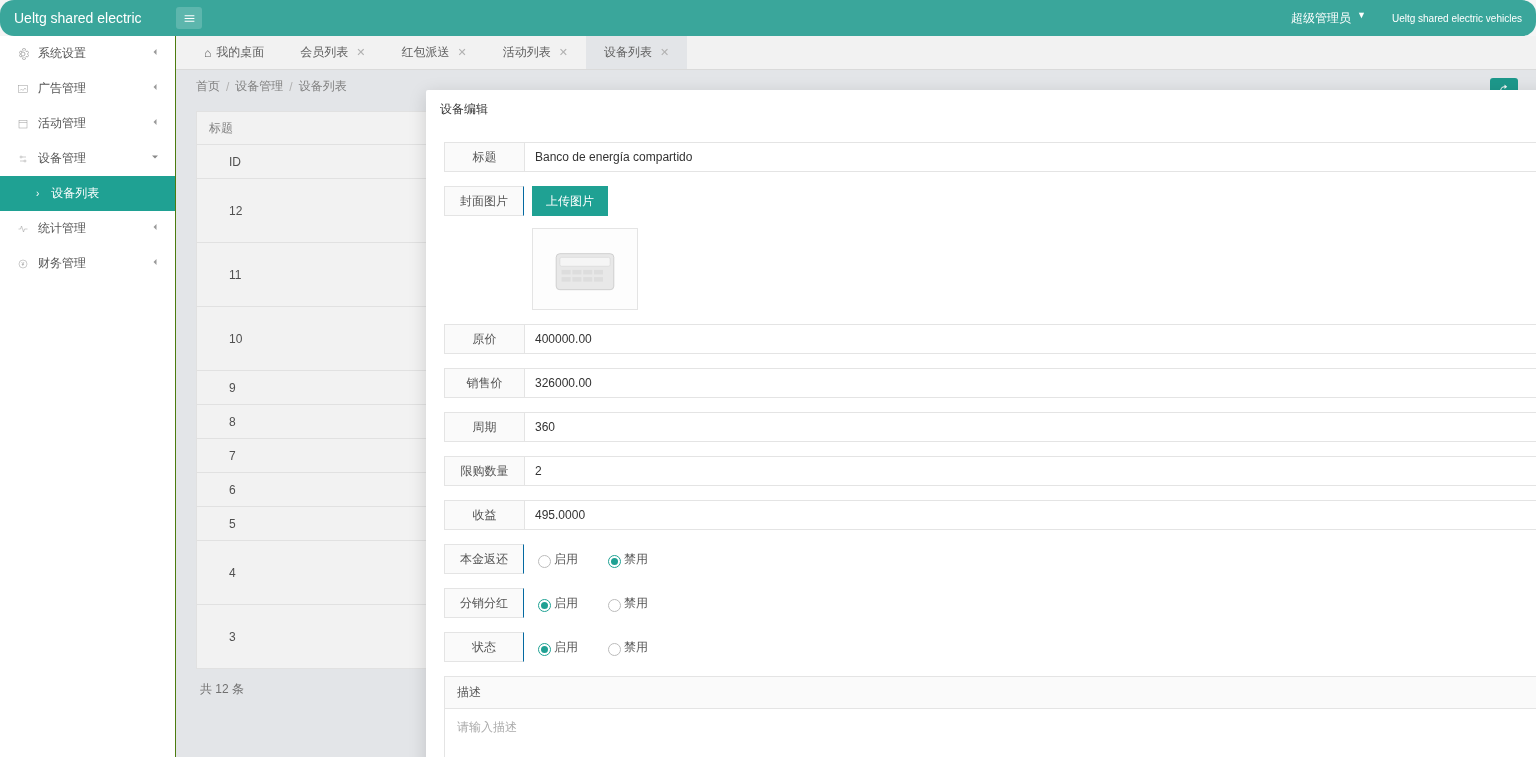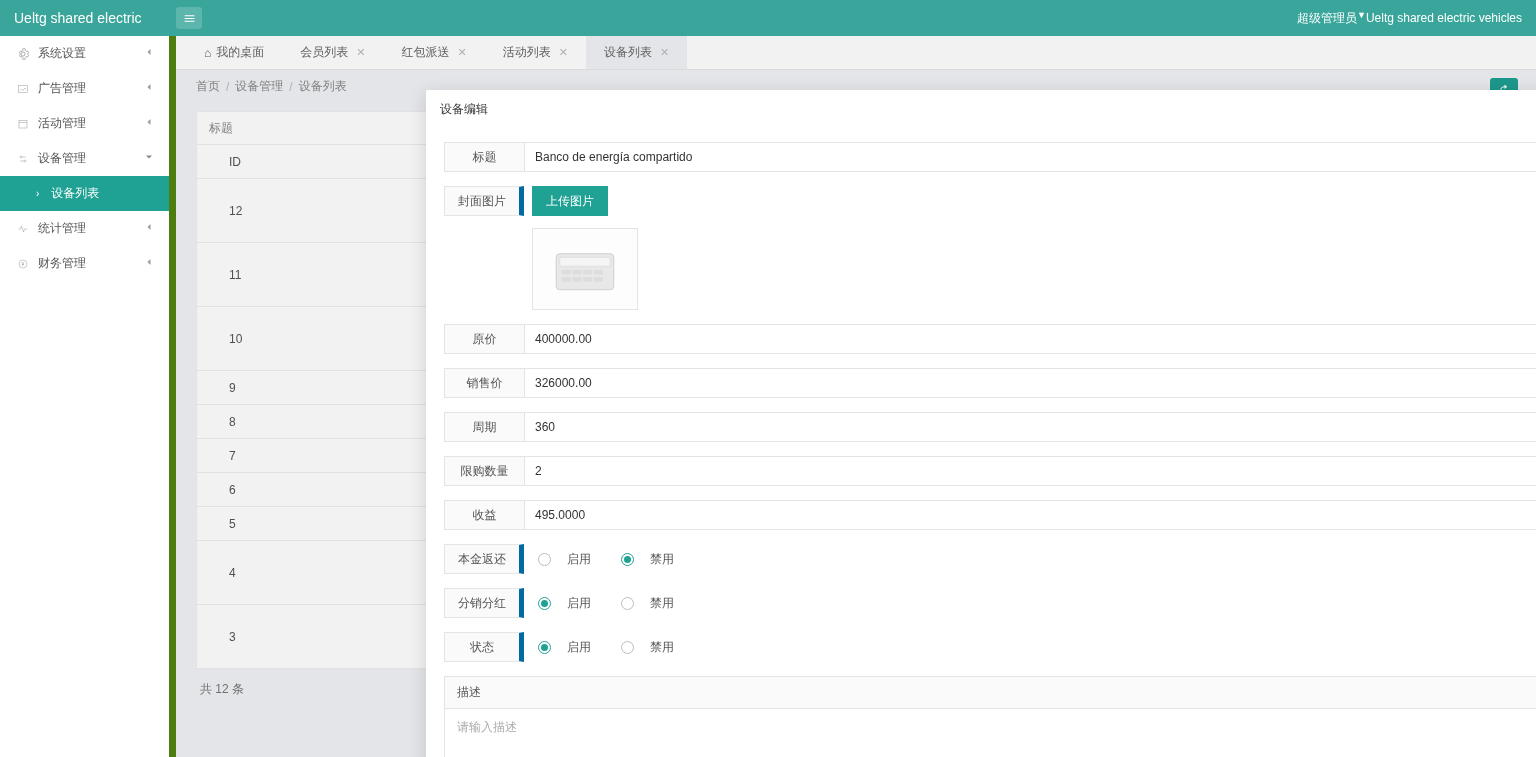--- a/index.html
+++ b/index.html
@@ -1,29 +1,29 @@
 <!DOCTYPE html>
 <html><head>
 <meta charset="utf-8">
 <style>
 * { box-sizing: border-box; margin: 0; padding: 0; }
 body { font-family: "Microsoft YaHei", Arial, sans-serif; font-size: 12px; color: #333; background: #f5f5f5; overflow: hidden; }
 
 
-.topbar { height: 36px; background: #3aa69b; display: flex; align-items: center; color: #fff; padding: 0 14px; }
+.topbar { height: 36px; background: #3aa69b; display: flex; align-items: center; color: #fff; padding: 0 14px; border-radius: 14px; }
 .brand { font-size: 14px; font-weight: 500; width: 162px; }
 .hamburger { width: 26px; height: 22px; background: rgba(255,255,255,0.18); border-radius: 3px; display: flex; align-items: center; justify-content: center; cursor: pointer; }
 .hamburger svg { width: 13px; height: 13px; fill: #fff; }
 .topbar-spacer { flex: 1; }
-.top-user { display: flex; align-items: flex-start; font-size: 12px; cursor: pointer; }
-.top-right-text { font-size: 12px; }
+.top-user { display: flex; align-items: flex-start; gap: 6px; font-size: 12px; cursor: pointer; }
+.top-right-text { margin-left: 26px; font-size: 10px; }
 
 
 .layout { display: flex; height: calc(100vh - 36px); }
-.sidebar { width: 176px; background: #fff; border-right: 7px solid #4d7c0f; }
+.sidebar { width: 176px; background: #fff; border-right: 1px solid #4d7c0f; }
 .side-item { padding: 9px 16px; display: flex; align-items: center; color: #555; cursor: pointer; font-size: 12px; position: relative; }
 .side-item .icon { width: 14px; height: 14px; margin-right: 8px; display: flex; align-items: center; justify-content: center; }
 .side-item .chev { position: absolute; right: 14px; }
 .side-sub { background: #1fa193; color: #fff; padding: 9px 16px 9px 36px; display: flex; align-items: center; cursor: pointer; }
 .side-sub .arrow { margin-right: 12px; font-size: 10px; }
 
 .main { flex: 1; display: flex; flex-direction: column; background: #f0f2f5; position: relative; }
 
 
 .tabs { height: 34px; background: #fff; border-bottom: 1px solid #e6e6e6; display: flex; align-items: stretch; padding-left: 10px; }
@@ -53,28 +53,28 @@
 .modal { position: absolute; left: 250px; top: 54px; width: 1218px; height: 680px; background: #fff; border-radius: 2px; box-shadow: 0 4px 18px rgba(0,0,0,0.15); display: flex; flex-direction: column; overflow: hidden; }
 .modal-hd { height: 38px; display: flex; align-items: center; padding: 0 14px; font-size: 12px; color: #333; }
 .modal-hd .sp { flex: 1; }
 .modal-body { flex: 1; overflow-y: auto; padding: 0 18px 18px 18px; }
 .modal-body::-webkit-scrollbar { width: 10px; }
 .modal-body::-webkit-scrollbar-thumb { background: #c8c8c8; border-radius: 4px; }
 
 
 .frow { display: flex; align-items: flex-start; margin-top: 14px; }
 .flabel { width: 80px; min-height: 30px; border: 1px solid #e4e4e4; background: #fafafa; display: flex; align-items: center; justify-content: center; color: #555; font-size: 12px; border-right: none; }
-.flabel.standalone { border-right: 5px solid #0369a1; }
+.flabel.standalone { border-right: 1px solid #0369a1; }
 .finput { flex: 1; height: 30px; border: 1px solid #e4e4e4; padding: 0 10px; font-size: 12px; color: #333; outline: none; }
 .fupload-btn { height: 30px; padding: 0 14px; background: #1fa193; color: #fff; border: none; cursor: pointer; font-size: 12px; margin-left: 8px; }
 .fimg-wrap { margin-top: 12px; width: 106px; height: 82px; border: 1px solid #e4e4e4; display: flex; align-items: center; justify-content: center; background: #fdfdfd; }
 .fimg-wrap svg { width: 90px; height: 66px; }
 
 .radio-group { display: flex; align-items: center; height: 30px; padding-left: 14px; gap: 30px; }
-.radio-opt { display: flex; align-items: center; gap: 16px; cursor: pointer; color: #555; }
+.radio-opt { display: flex; align-items: flex-end; gap: 3px; cursor: pointer; color: #555; }
 .radio-circle { width: 13px; height: 13px; border: 1px solid #bbb; border-radius: 50%; display: flex; align-items: center; justify-content: center; }
 .radio-circle.sel { border-color: #1fa193; }
 .radio-circle.sel::after { content: ""; width: 7px; height: 7px; background: #1fa193; border-radius: 50%; }
 
 .desc-block { margin-top: 14px; border: 1px solid #e4e4e4; }
 .desc-head { height: 32px; border-bottom: 1px solid #e4e4e4; display: flex; align-items: center; padding: 0 12px; color: #555; background: #fafafa; }
 .desc-area { width: 100%; min-height: 50px; border: none; resize: none; padding: 10px 12px; font-size: 12px; color: #333; outline: none; }
 .desc-area::placeholder { color: #aaa; }
 
 .chev svg, .icon svg { width: 12px; height: 12px; fill: #999; }

